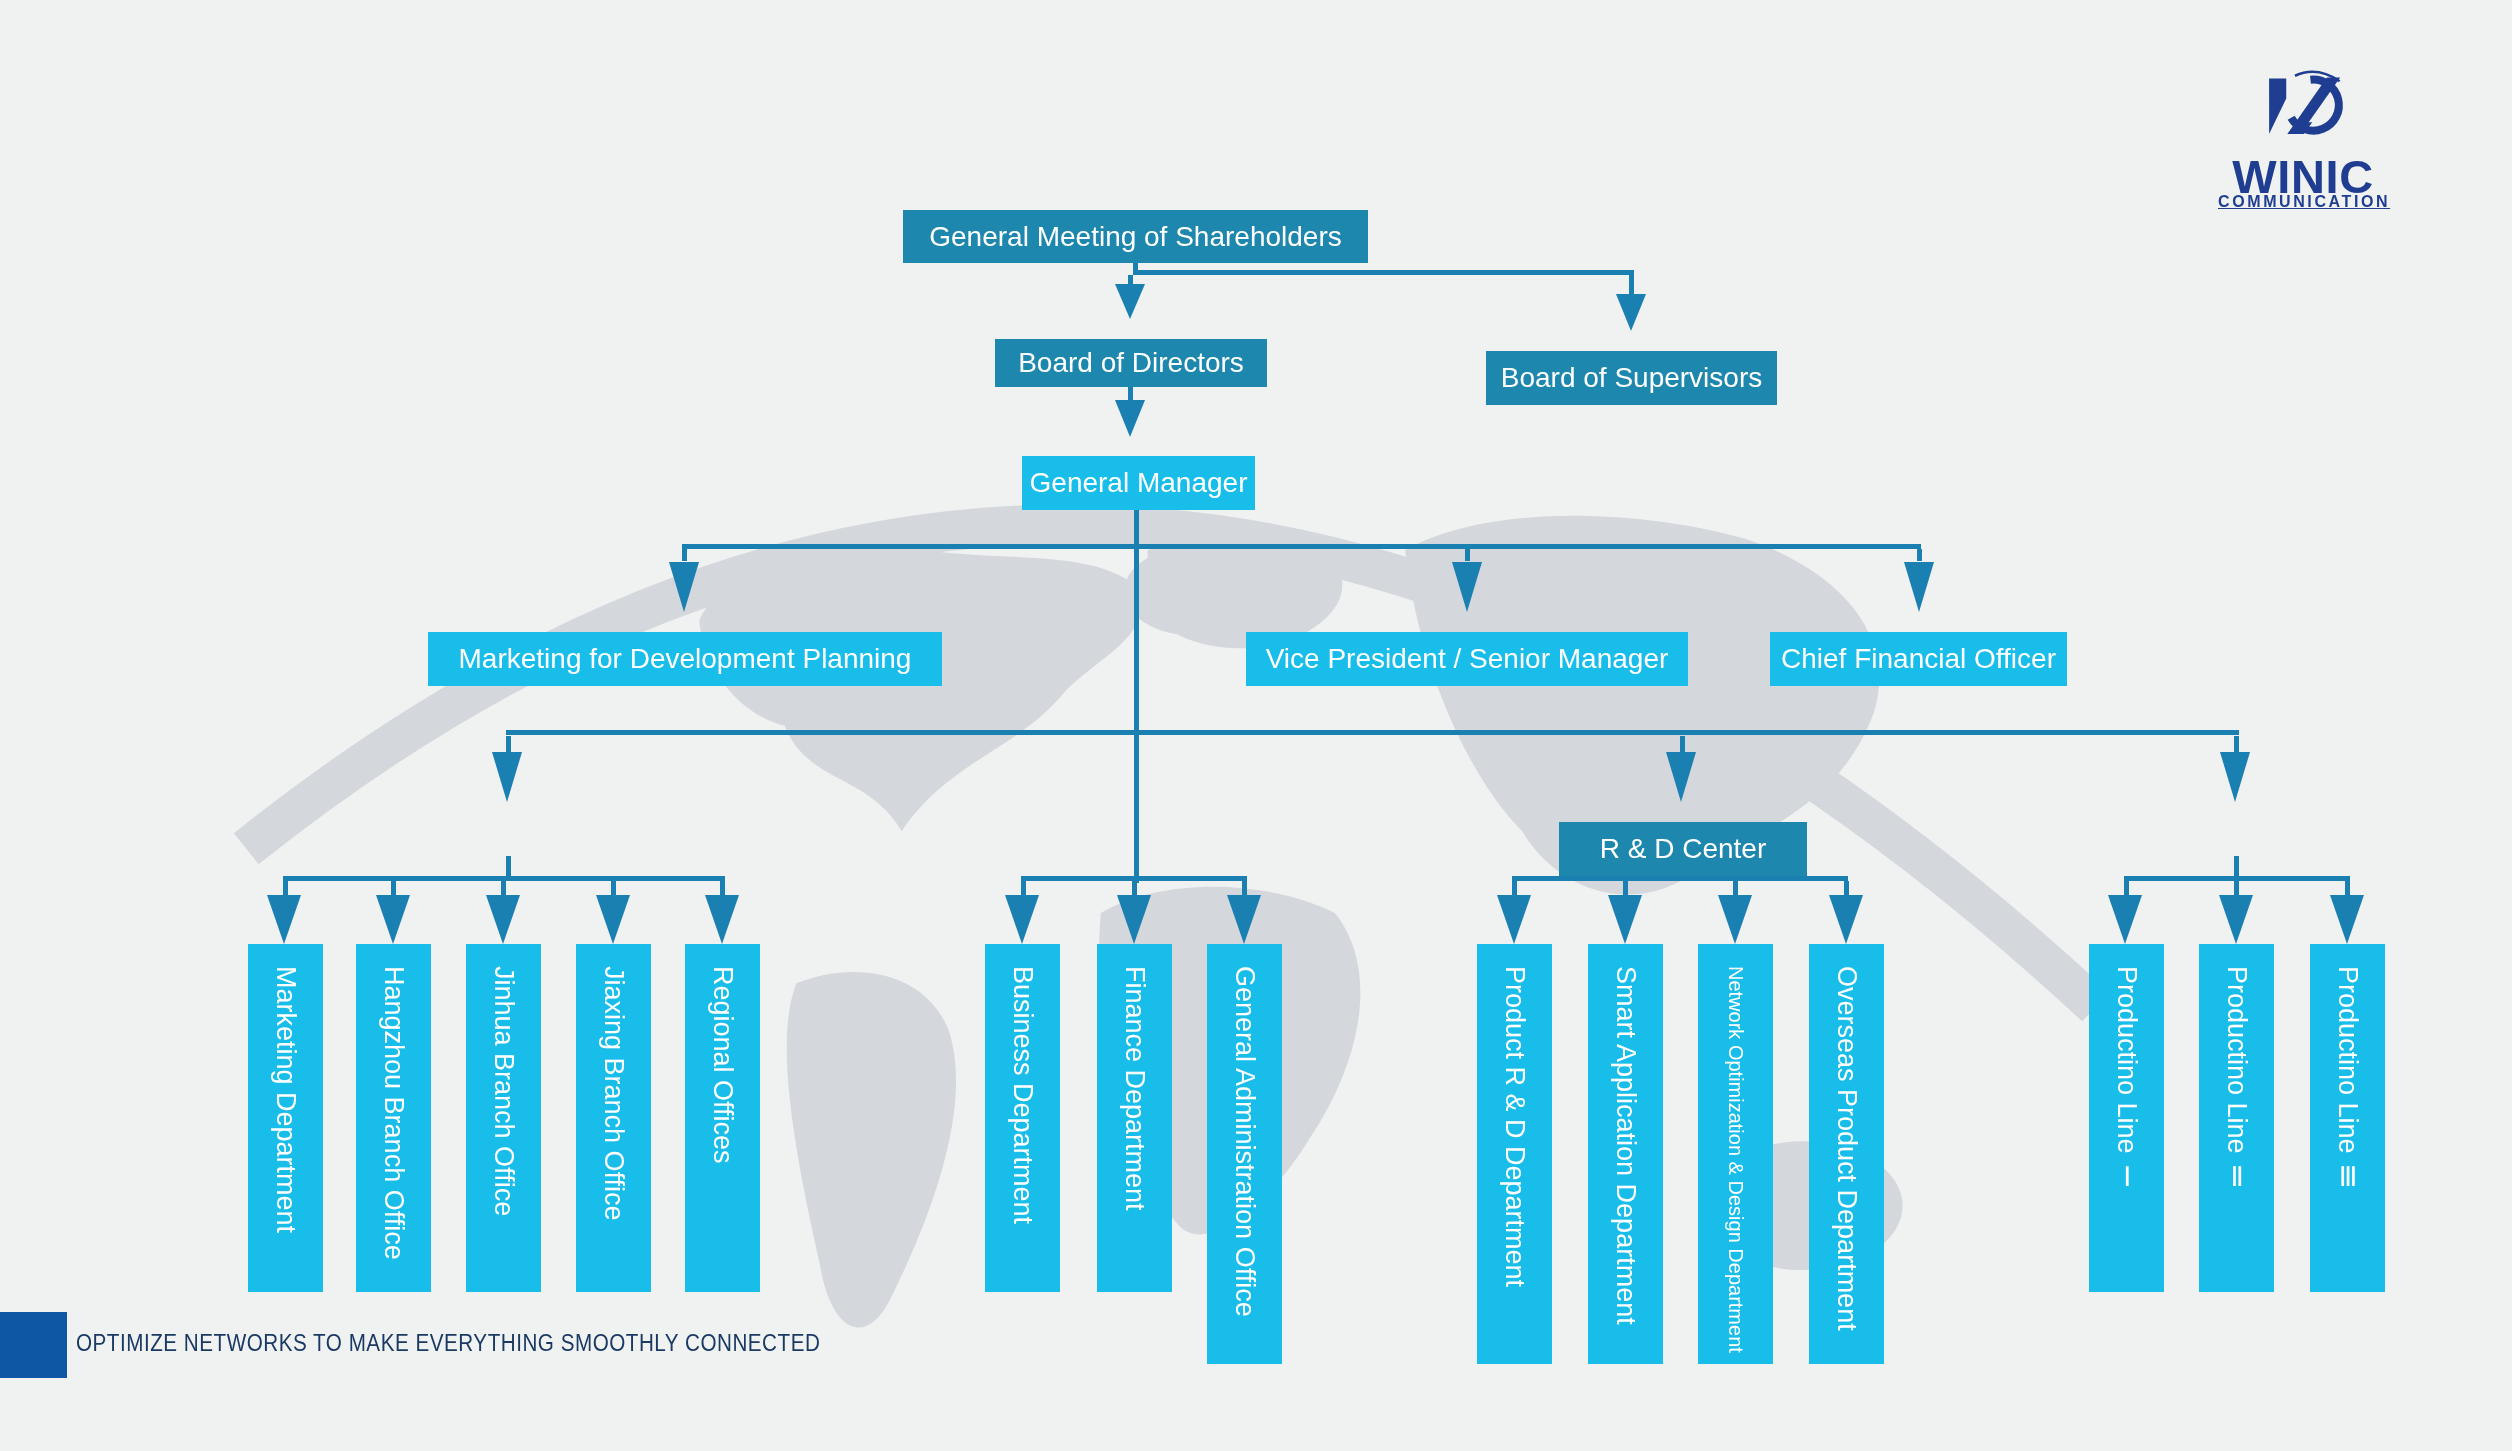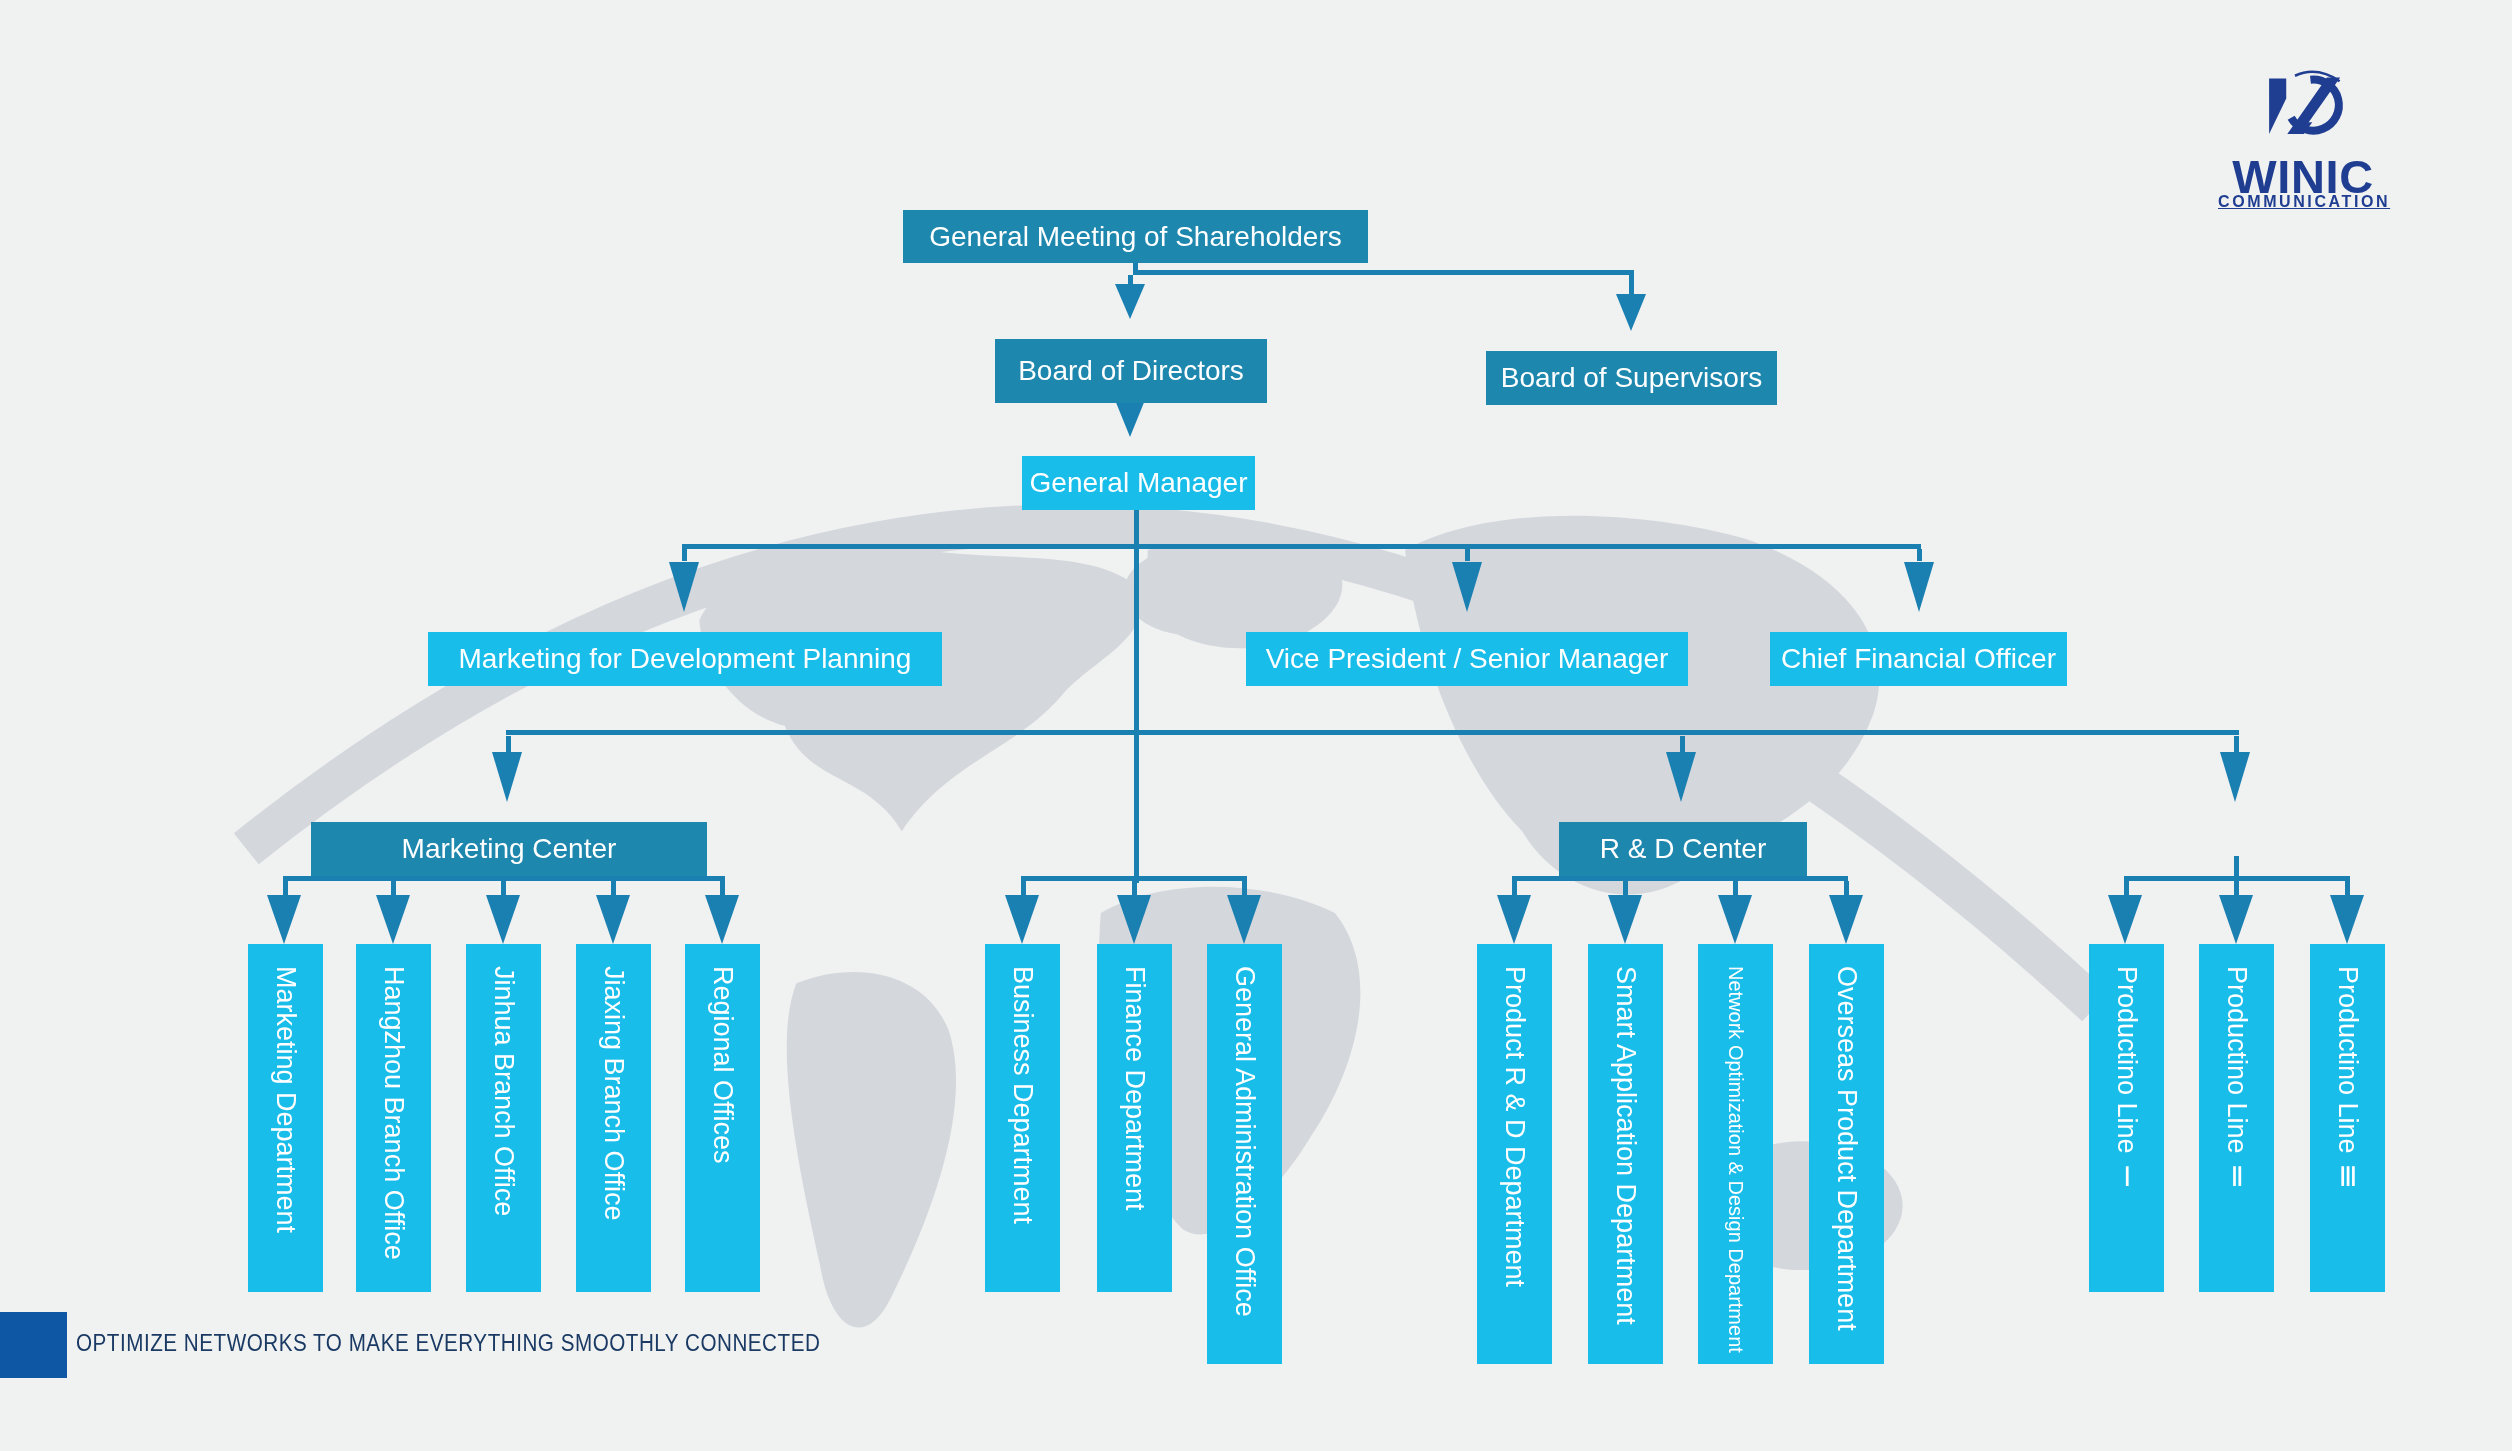--- a/index.html
+++ b/index.html
@@ -105,40 +105,37 @@
   <div class="ln" style="left:2124px;top:881px;width:5.3px;height:14px;"></div>
   <div class="arr arr2" style="left:2108px;top:895px;"></div>
   <div class="ln" style="left:2234px;top:881px;width:5.3px;height:14px;"></div>
   <div class="arr arr2" style="left:2219px;top:895px;"></div>
   <div class="ln" style="left:2345px;top:881px;width:5.3px;height:14px;"></div>
   <div class="arr arr2" style="left:2330px;top:895px;"></div>
 
   <div class="node dark" style="left:903px;top:190px;width:465px;height:53px;">
       <span>General Meeting of Shareholders</span>
     </div>
-  <div class="node dark" style="left:995px;top:319px;width:272px;height:64px;">
+  <div class="node dark" style="left:995px;top:319px;width:272px;height:48px;">
       <span>Board of Directors</span>
     </div>
   <div class="node dark" style="left:1486px;top:331px;width:291px;height:54px;">
       <span>Board of Supervisors</span>
     </div>
   <div class="node light" style="left:1022px;top:436px;width:233px;height:54px;">
       <span>General Manager</span>
     </div>
   <div class="node light" style="left:428px;top:612px;width:514px;height:54px;">
       <span>Marketing for Development Planning</span>
     </div>
   <div class="node light" style="left:1770px;top:612px;width:297px;height:54px;">
       <span>Chief Financial Officer</span>
     </div>
   <div class="node light" style="left:1246px;top:612px;width:442px;height:54px;">
       <span>Vice President / Senior Manager</span>
-    </div>
-  <div class="node dark" style="left:311px;top:802px;width:396px;height:54px;">
-      <span>Marketing Center</span>
     </div>
   <div class="node dark" style="left:1559px;top:802px;width:248px;height:54px;">
       <span>R &amp; D Center</span>
     </div>
 
   <div class="col std" style="left:248px;">
       <span>Marketing Department</span>
     </div>
   <div class="col std" style="left:356px;">
       <span>Hangzhou Branch Office</span>

